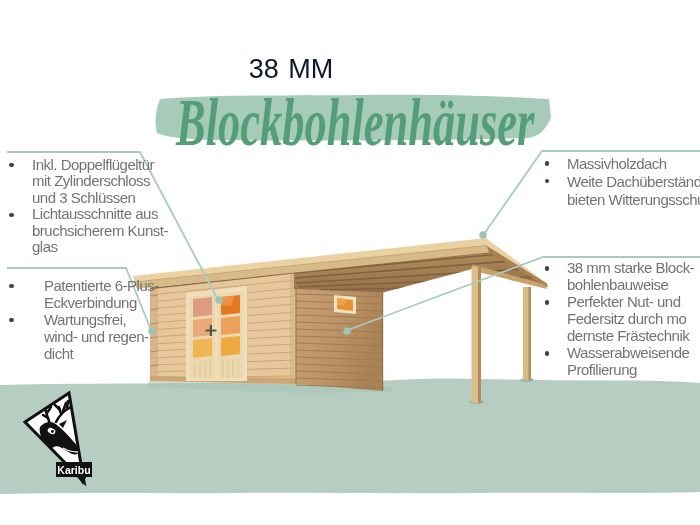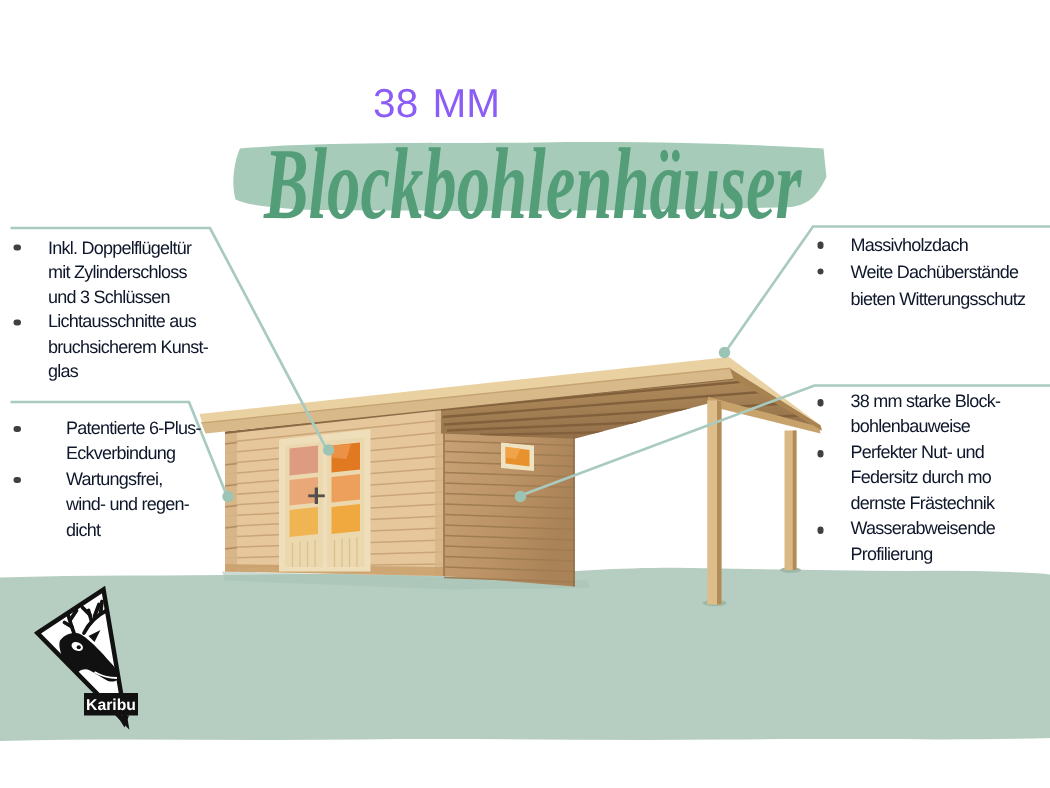--- a/index.html
+++ b/index.html
@@ -1,25 +1,25 @@
 <!DOCTYPE html>
 <html><head>
 <meta charset="utf-8">
 <style>
   html,body{margin:0;padding:0;}
   body{width:700px;height:525px;position:relative;background:#ffffff;overflow:hidden;
        font-family:"Liberation Sans", sans-serif;}
   .abs{position:absolute;}
-  .txt{color:#0f172a;font-size:12px;line-height:16.6px;letter-spacing:-0.5px;}
+  .txt{color:#737373;font-size:15px;line-height:16.6px;letter-spacing:-0.5px;}
   .bullet{position:absolute;width:4.6px;height:4.6px;border-radius:50%;background:#3f4042;}
 </style>
 </head>
 <body>
 
-<div class="abs" style="left:1px;top:53.5px;width:580px;text-align:center;font-size:27px;color:#8b5cf6;letter-spacing:0px;word-spacing:2px;font-weight:400;">38 MM</div>
+<div class="abs" style="left:1px;top:53.5px;width:580px;text-align:center;font-size:27px;color:#0f172a;letter-spacing:0px;word-spacing:2px;font-weight:400;">38 MM</div>
 
 <svg class="abs" style="left:0;top:0;" width="700" height="525" viewBox="0 0 700 525">
 
   <path d="M160,99 C220,94 300,96 360,95 C430,94 500,96 549,99 L551,118 C545,130 540,136 528,138 C430,141 300,141 210,140 C185,139 165,137 157,133 C154,122 156,108 160,99 Z" fill="#a6ccb9"></path>
 
   <path d="M0,385 C60,383 120,384 180,383 C240,382 300,384 350,383 C380,381 410,378.5 450,378.5 C510,379.5 570,381 630,380.5 C660,380.5 690,382 700,383 L700,492 C640,494 560,492 480,493 C400,494 320,492 240,493 C160,494 80,492 0,494 Z" fill="#b6cec2"></path>
 
   <path d="M148,381 L392,387 L393,392 L300,393 L150,387 Z" fill="#a9c3b5" opacity="0.6"></path>
 
   <g>

